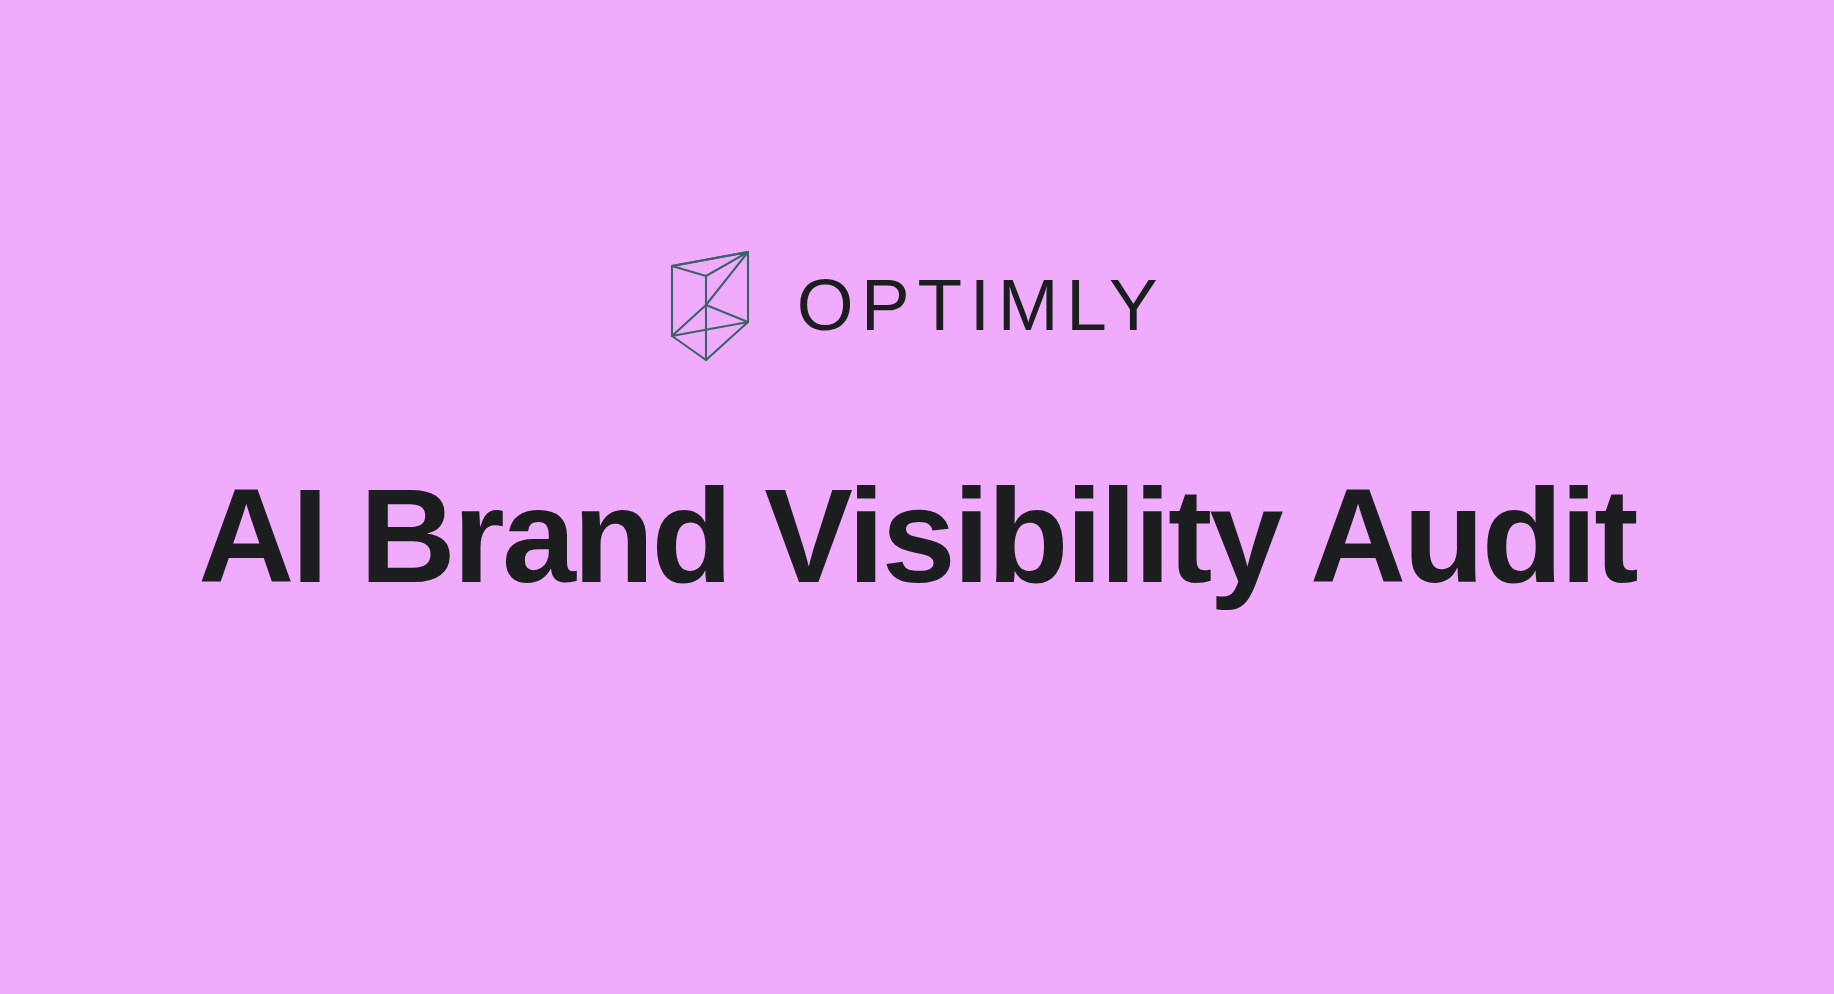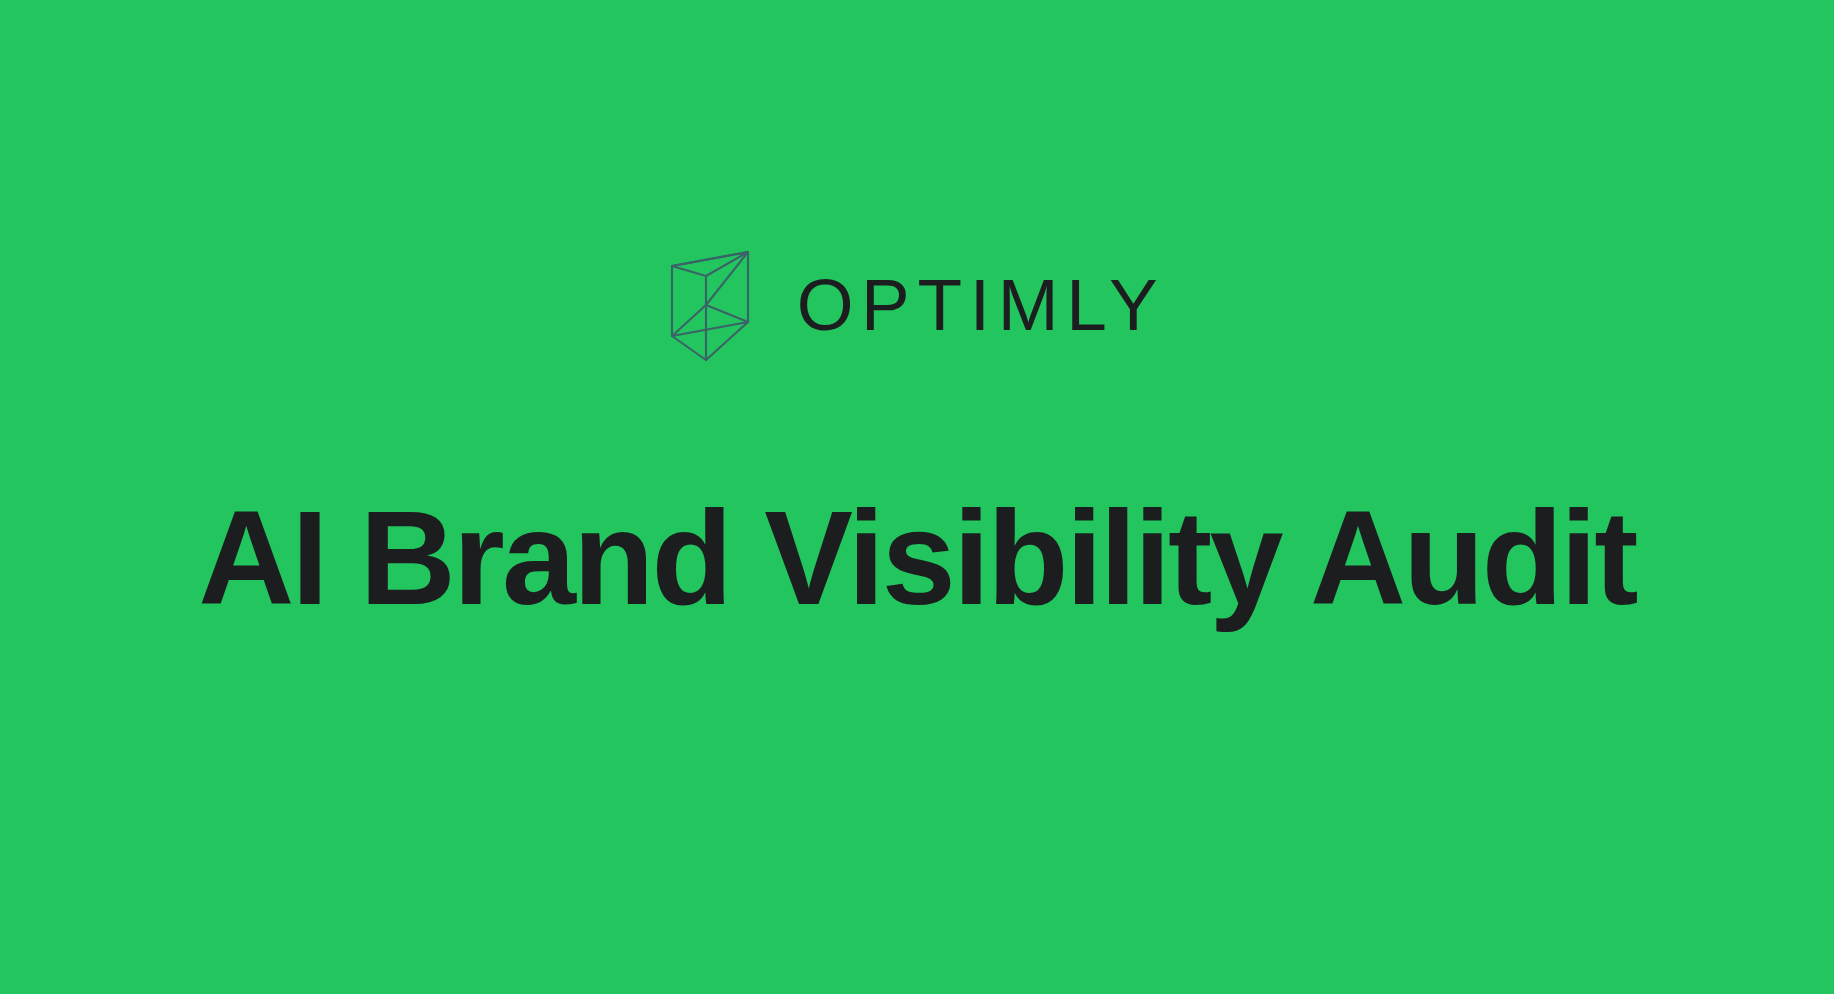--- a/index.html
+++ b/index.html
@@ -13,21 +13,21 @@
     height: 994px;
     overflow: hidden;
     font-family: "Liberation Sans", "DejaVu Sans", sans-serif;
     background: #eceff3;
   }
 
   #slide-root {
     position: relative;
     width: 1834px;
     height: 994px;
-    background: #22c55e;
+    background: #f0abfc;
     display: flex;
     flex-direction: column;
     align-items: center;
     justify-content: flex-start;
     box-sizing: border-box;
   }
 
   
   #brand-lockup {
     position: absolute;
@@ -63,21 +63,20 @@
 
   
   #headline-wrap {
     position: absolute;
     left: 0;
     right: 0;
     top: 462px;
     display: flex;
     align-items: flex-start;
     justify-content: center;
-    margin-top: 22px;
   }
 
   #page-title {
     font-family: "Liberation Sans", "DejaVu Sans", sans-serif;
     font-size: 133px;
     font-weight: 700;
     letter-spacing: -0.021em;
     color: #1c1d1f;
     line-height: 1.12;
     text-align: center;

